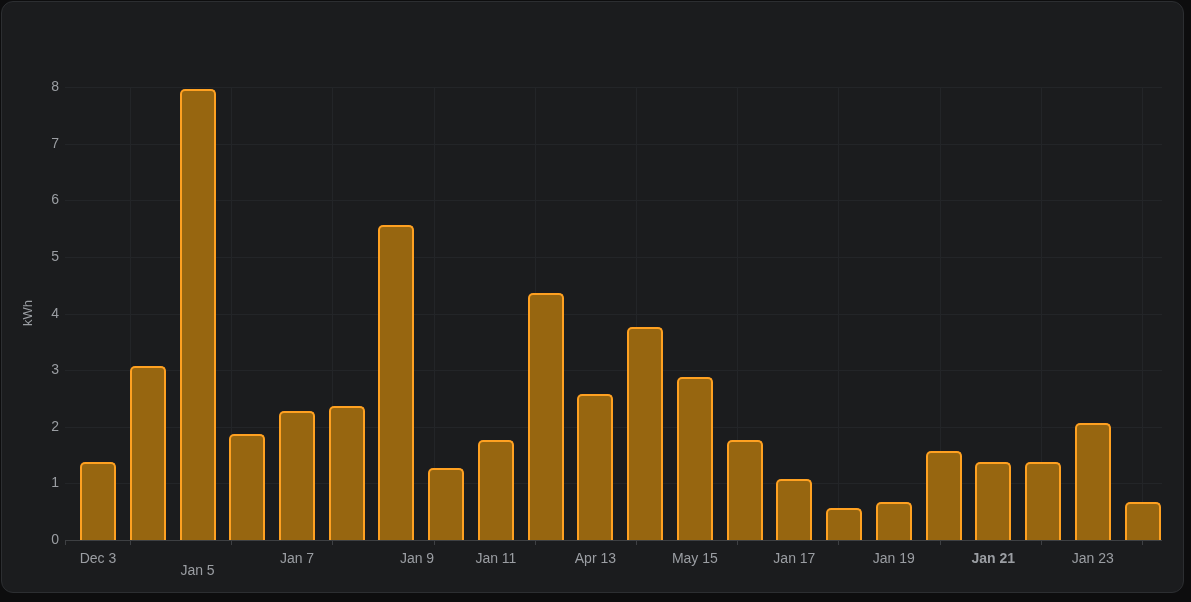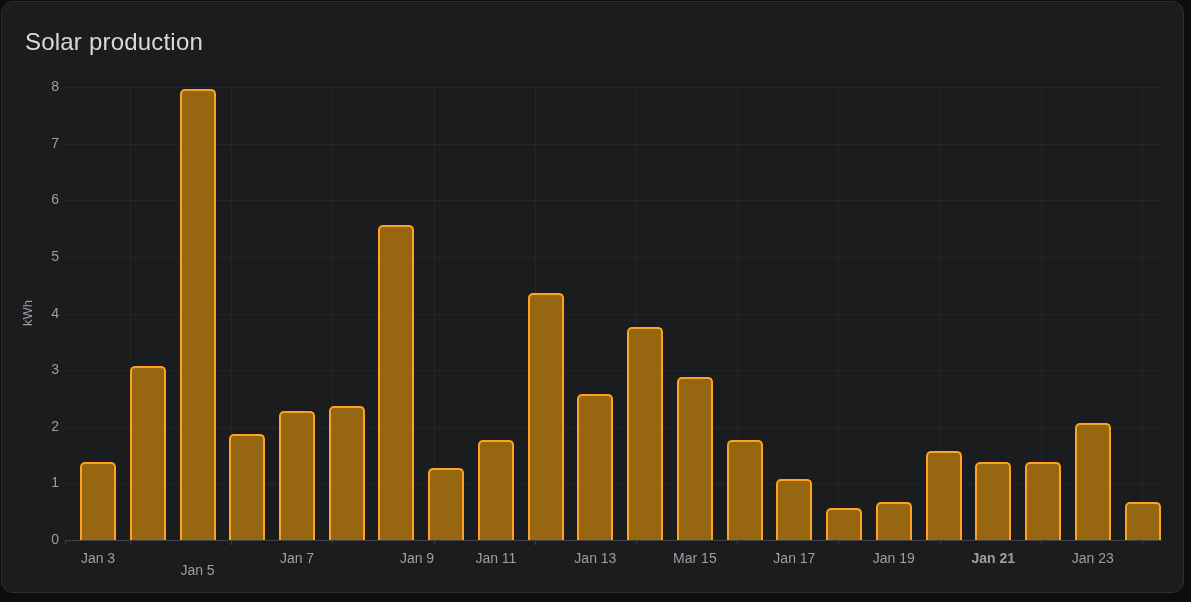--- a/index.html
+++ b/index.html
@@ -63,21 +63,20 @@
     text-align: center;
     font-size: 13px; color: #9b9ea3;
     transform: rotate(-90deg);
     z-index: 4;
   }
 </style>
 </head>
 <body>
 
 <div class="panel">
-  <div class="panel-title">Solar production</div>
 
   <div class="y-axis-title">kWh</div>
 
   <div class="chart" id="chart">
       <div class="ylab" style="left: 17px; top: 529px;">0</div>
       <div class="hgrid" style="left: 63px; width: 1097px; top: 481.4px;"></div>
       <div class="ylab" style="left: 17px; top: 472.4px;">1</div>
       <div class="hgrid" style="left: 63px; width: 1097px; top: 424.8px;"></div>
       <div class="ylab" style="left: 17px; top: 415.8px;">2</div>
       <div class="hgrid" style="left: 63px; width: 1097px; top: 368.1px;"></div>
@@ -131,25 +130,25 @@
       <div class="bar" title="Jan 15: 2.87 kWh" style="left: 674.9px; width: 36px; top: 375px; height: 163px; background: rgb(151, 102, 16); border-color: rgb(255, 161, 33);"></div>
       <div class="bar" title="Jan 16: 1.77 kWh" style="left: 724.6px; width: 36px; top: 438px; height: 100px; background: rgb(151, 102, 16); border-color: rgb(255, 161, 33);"></div>
       <div class="bar" title="Jan 17: 1.07 kWh" style="left: 774.4px; width: 36px; top: 477px; height: 61px; background: rgb(151, 102, 16); border-color: rgb(255, 161, 33);"></div>
       <div class="bar" title="Jan 18: 0.57 kWh" style="left: 824.1px; width: 36px; top: 506px; height: 32px; background: rgb(151, 102, 16); border-color: rgb(255, 161, 33);"></div>
       <div class="bar" title="Jan 19: 0.67 kWh" style="left: 873.8px; width: 36px; top: 500px; height: 38px; background: rgb(151, 102, 16); border-color: rgb(255, 161, 33);"></div>
       <div class="bar" title="Jan 20: 1.57 kWh" style="left: 923.6px; width: 36px; top: 449px; height: 89px; background: rgb(151, 102, 16); border-color: rgb(255, 161, 33);"></div>
       <div class="bar" title="Jan 21: 1.37 kWh" style="left: 973.3px; width: 36px; top: 460px; height: 78px; background: rgb(151, 102, 16); border-color: rgb(255, 161, 33);"></div>
       <div class="bar" title="Jan 22: 1.37 kWh" style="left: 1023.1px; width: 36px; top: 460px; height: 78px; background: rgb(151, 102, 16); border-color: rgb(255, 161, 33);"></div>
       <div class="bar" title="Jan 23: 2.07 kWh" style="left: 1072.8px; width: 36px; top: 421px; height: 117px; background: rgb(151, 102, 16); border-color: rgb(255, 161, 33);"></div>
       <div class="bar" title="Jan 24: 0.67 kWh" style="left: 1122.5px; width: 36px; top: 500px; height: 38px; background: rgb(151, 102, 16); border-color: rgb(255, 161, 33);"></div>
-      <div class="xlab" style="left: 56px; top: 548px;">Jan 3</div>
+      <div class="xlab" style="left: 56px; top: 548px;">Dec 3</div>
       <div class="xlab" style="left: 155.5px; top: 548px; margin-top: 12px;">Jan 5</div>
       <div class="xlab" style="left: 255px; top: 548px;">Jan 7</div>
       <div class="xlab" style="left: 375px; top: 548px;">Jan 9</div>
       <div class="xlab" style="left: 453.9px; top: 548px;">Jan 11</div>
-      <div class="xlab" style="left: 553.4px; top: 548px;">Jan 13</div>
-      <div class="xlab" style="left: 652.9px; top: 548px;">Mar 15</div>
+      <div class="xlab" style="left: 553.4px; top: 548px;">Apr 13</div>
+      <div class="xlab" style="left: 652.9px; top: 548px;">May 15</div>
       <div class="xlab" style="left: 752.4px; top: 548px;">Jan 17</div>
       <div class="xlab" style="left: 851.8px; top: 548px;">Jan 19</div>
       <div class="xlab" style="left: 951.3px; top: 548px; font-weight: bold;">Jan 21</div>
       <div class="xlab" style="left: 1050.8px; top: 548px;">Jan 23</div>
     </div>
 </div>
 
 </body></html>

